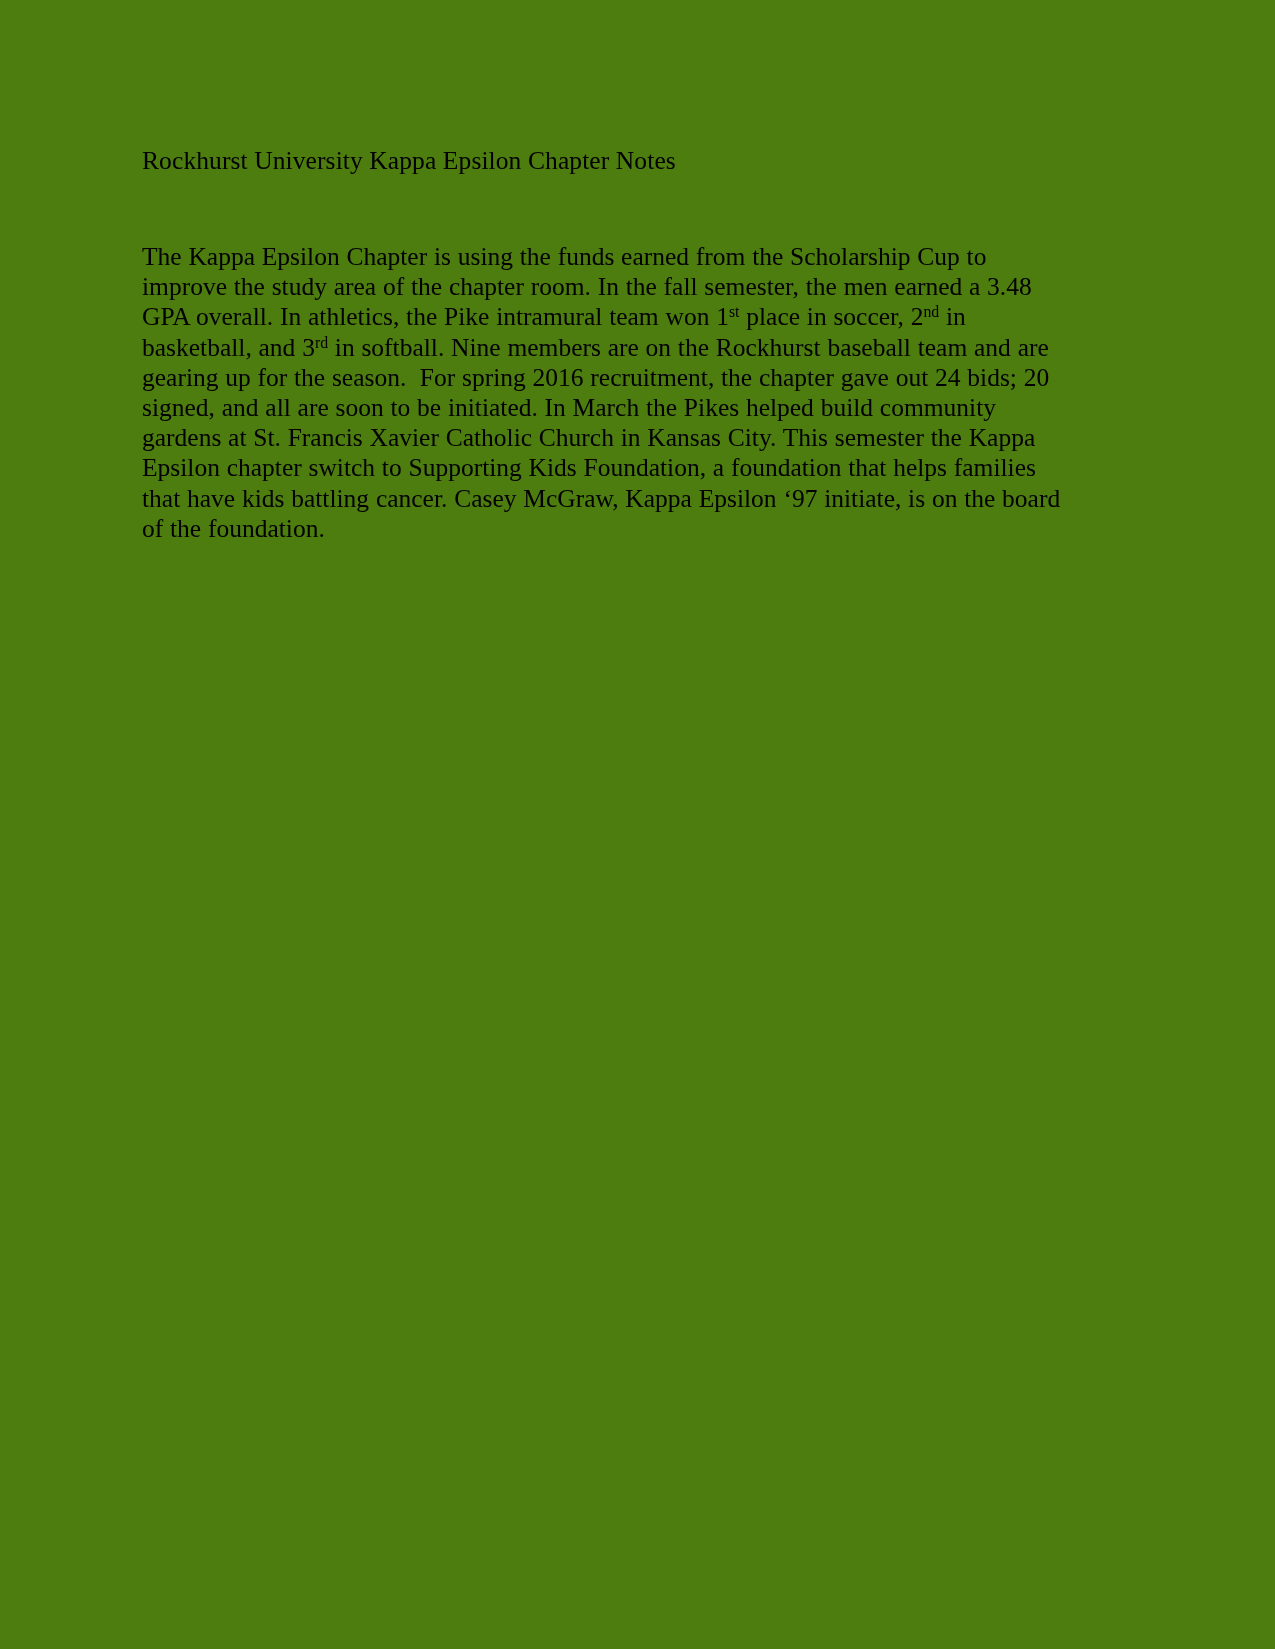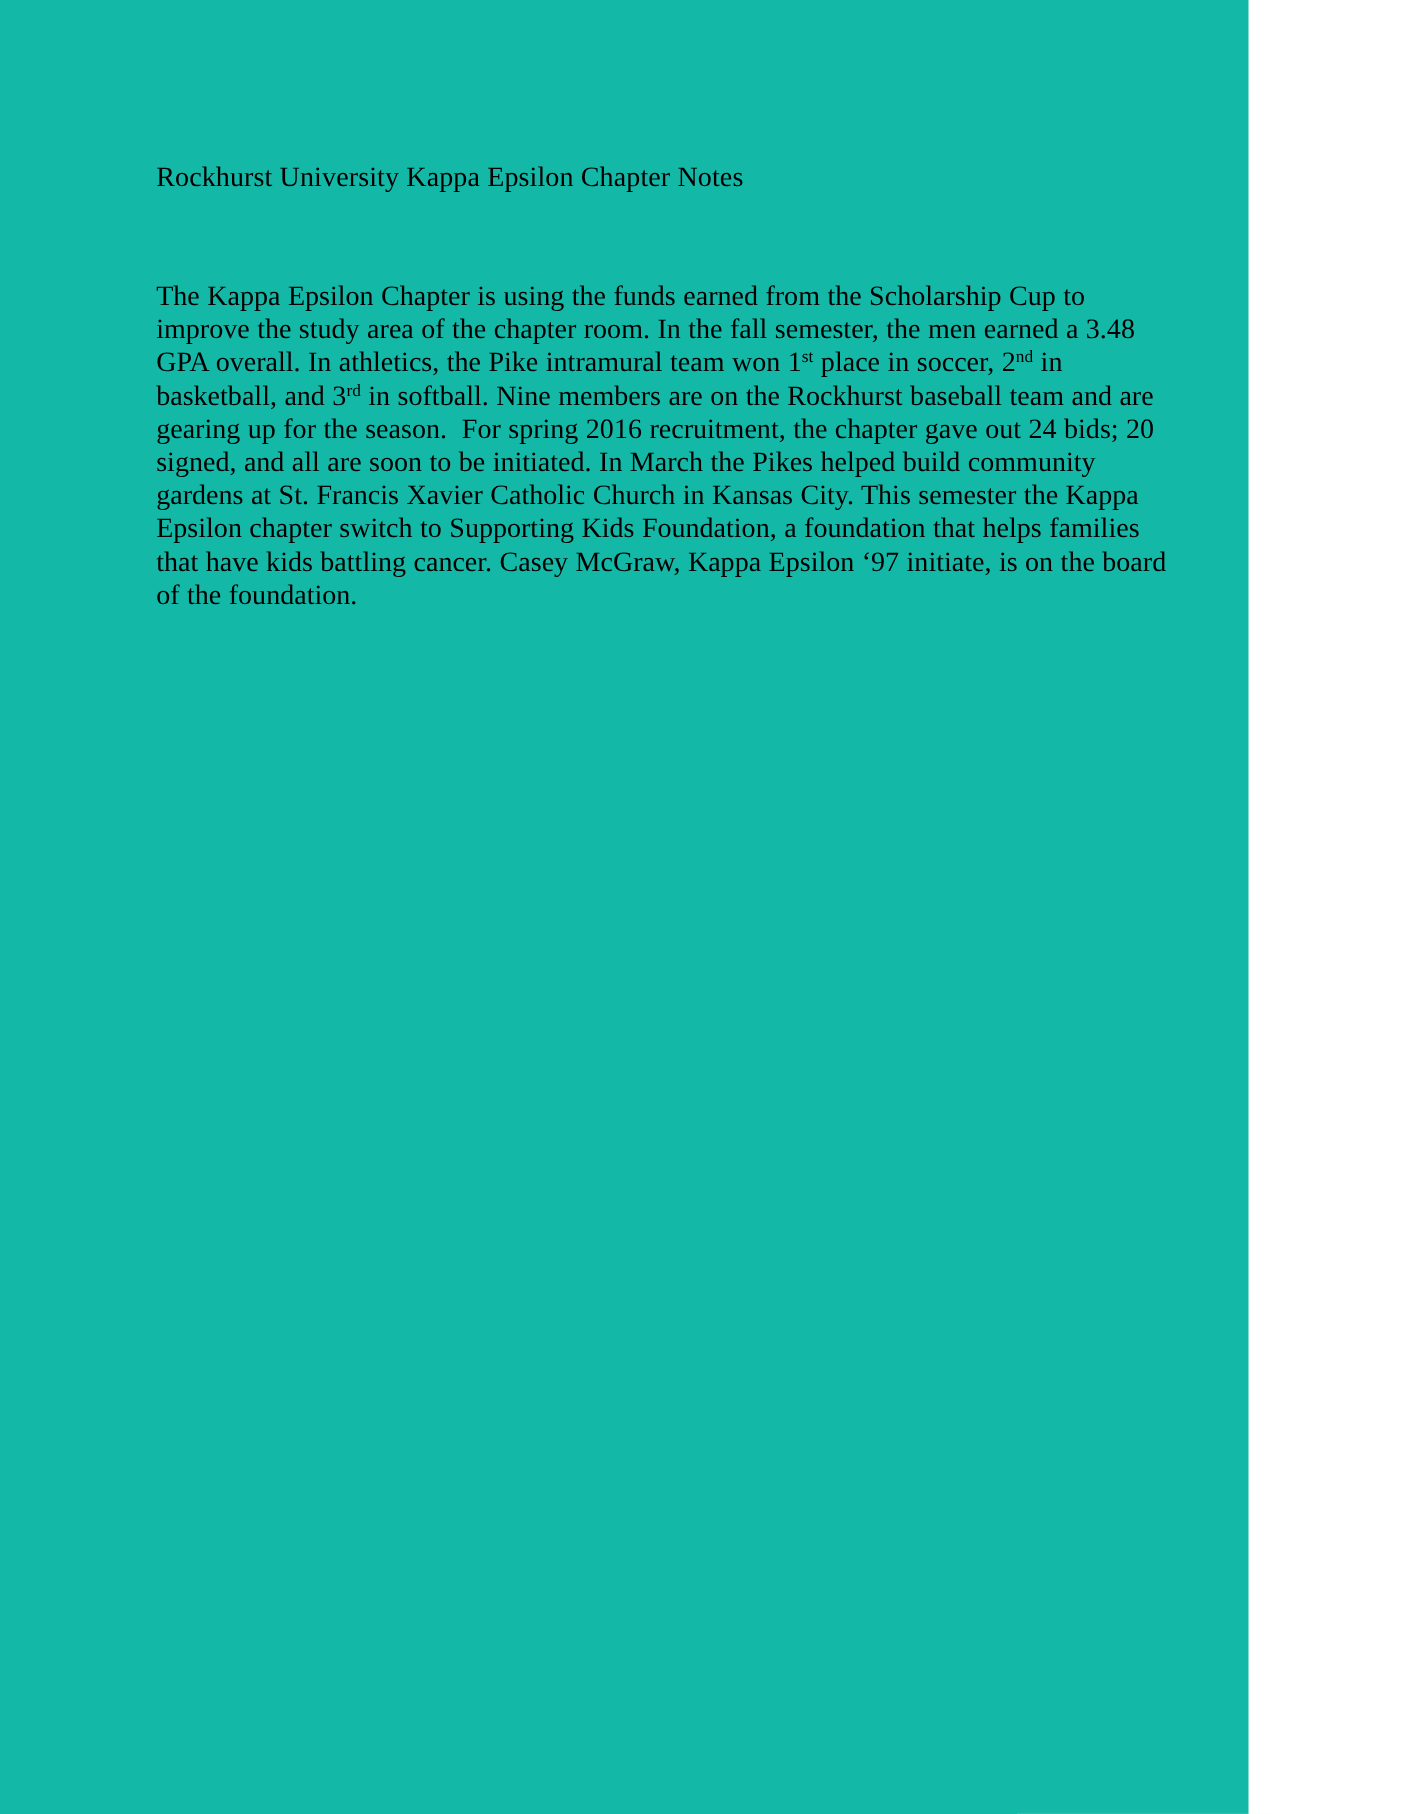--- a/index.html
+++ b/index.html
@@ -13,42 +13,42 @@
     height: 1649px;
     position: relative;
     font-family: "Liberation Serif", "DejaVu Serif", serif;
     color: #000000;
     -webkit-font-smoothing: antialiased;
   }
   .page {
     position: absolute;
     top: 0;
     left: 0;
-    width: 1135px;
+    width: 1275px;
     height: 1649px;
-    background: #14b8a6;
+    background: #4d7c0f;
     overflow: hidden;
   }
   .content {
     position: absolute;
     left: 142px;
     top: 138px;
     width: 935px;
   }
   .doc-line {
     font-size: 25.5px;
     line-height: 46px;
     letter-spacing: 0.1px;
     white-space: pre-wrap;
   }
   .spacer-line {
     height: 46px;
   }
   .body-para {
-    margin-top: 24px;
+    margin-top: 12px;
     font-size: 25.5px;
     line-height: 30.2px;
     text-align: left;
     white-space: pre-wrap;
     word-spacing: 0.4px;
   }
   sup {
     font-size: 0.62em;
     line-height: 0;
     vertical-align: 0.52em;

